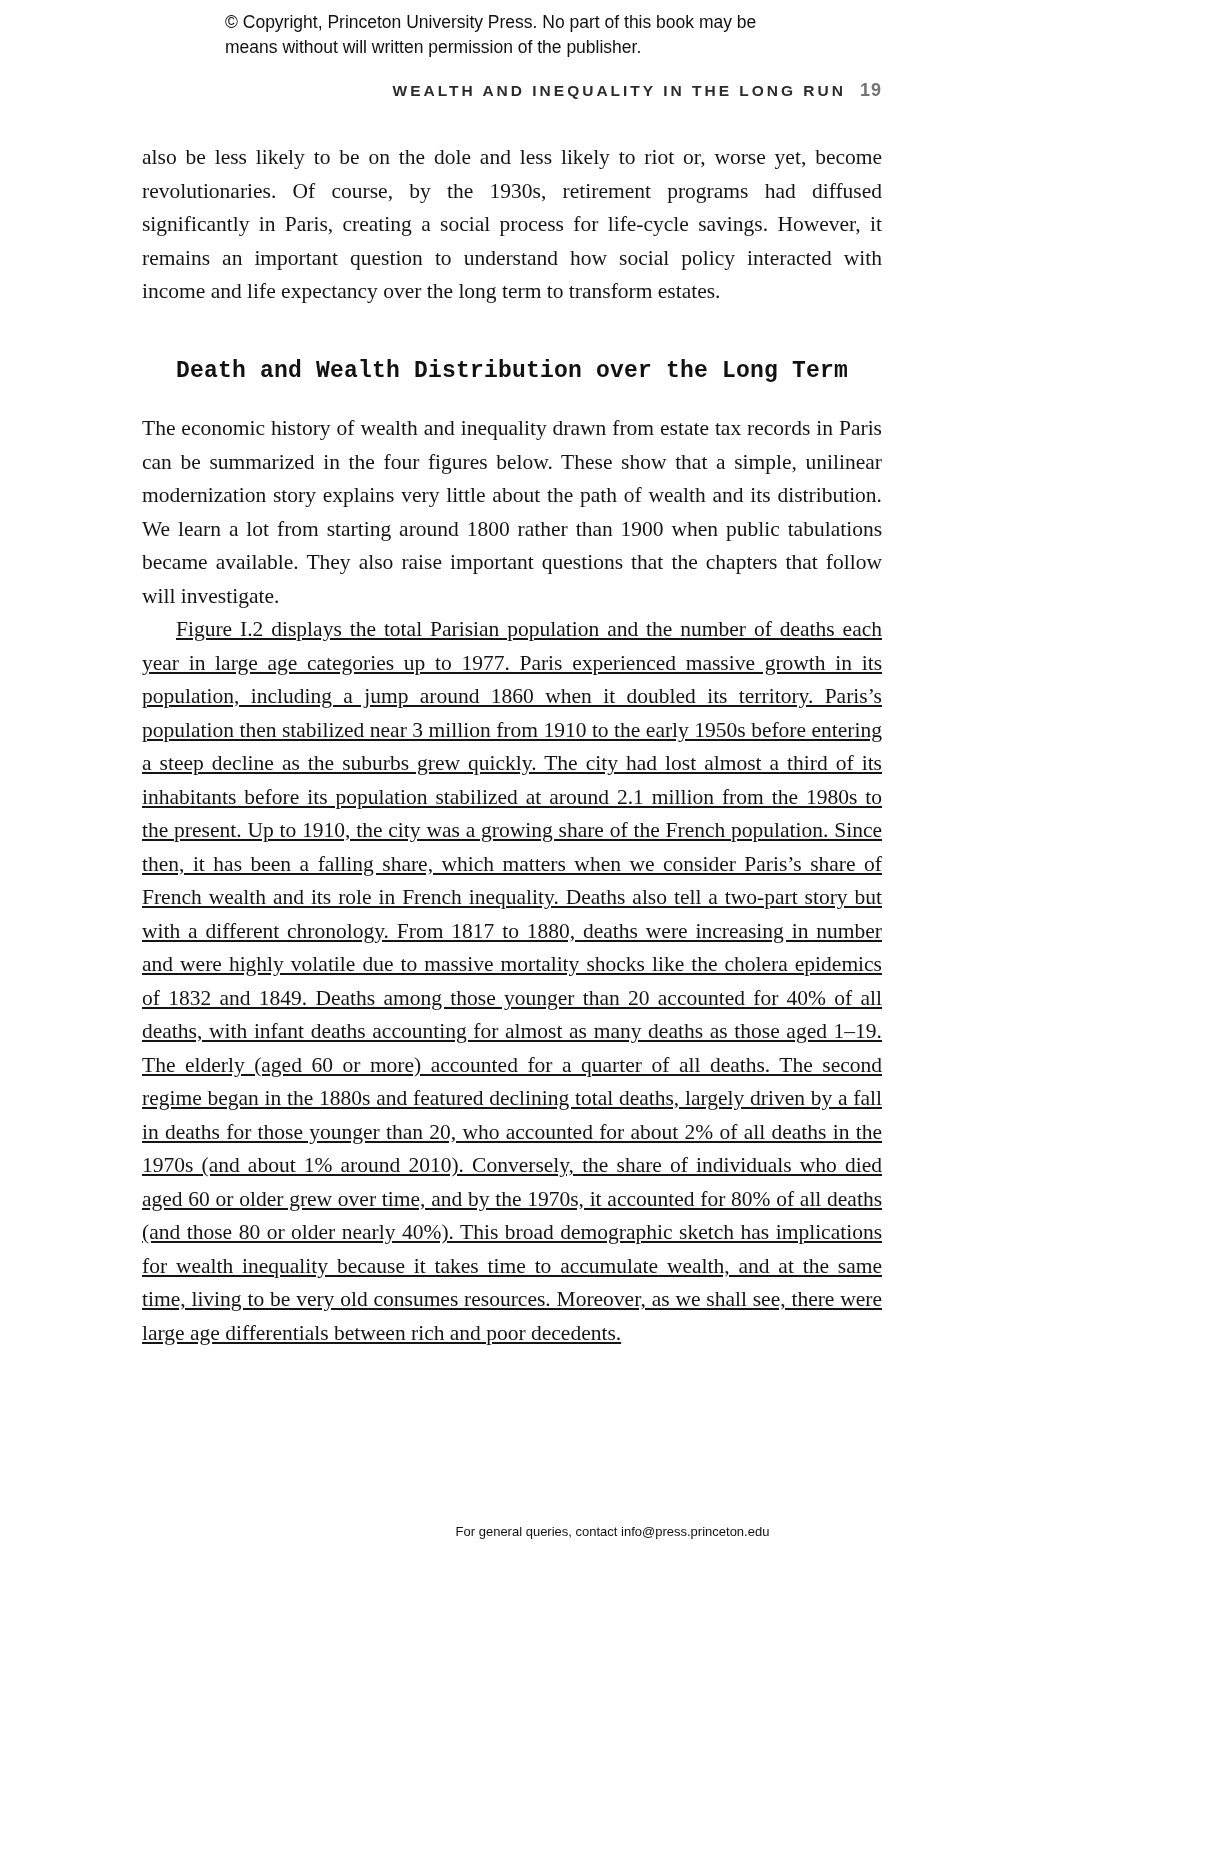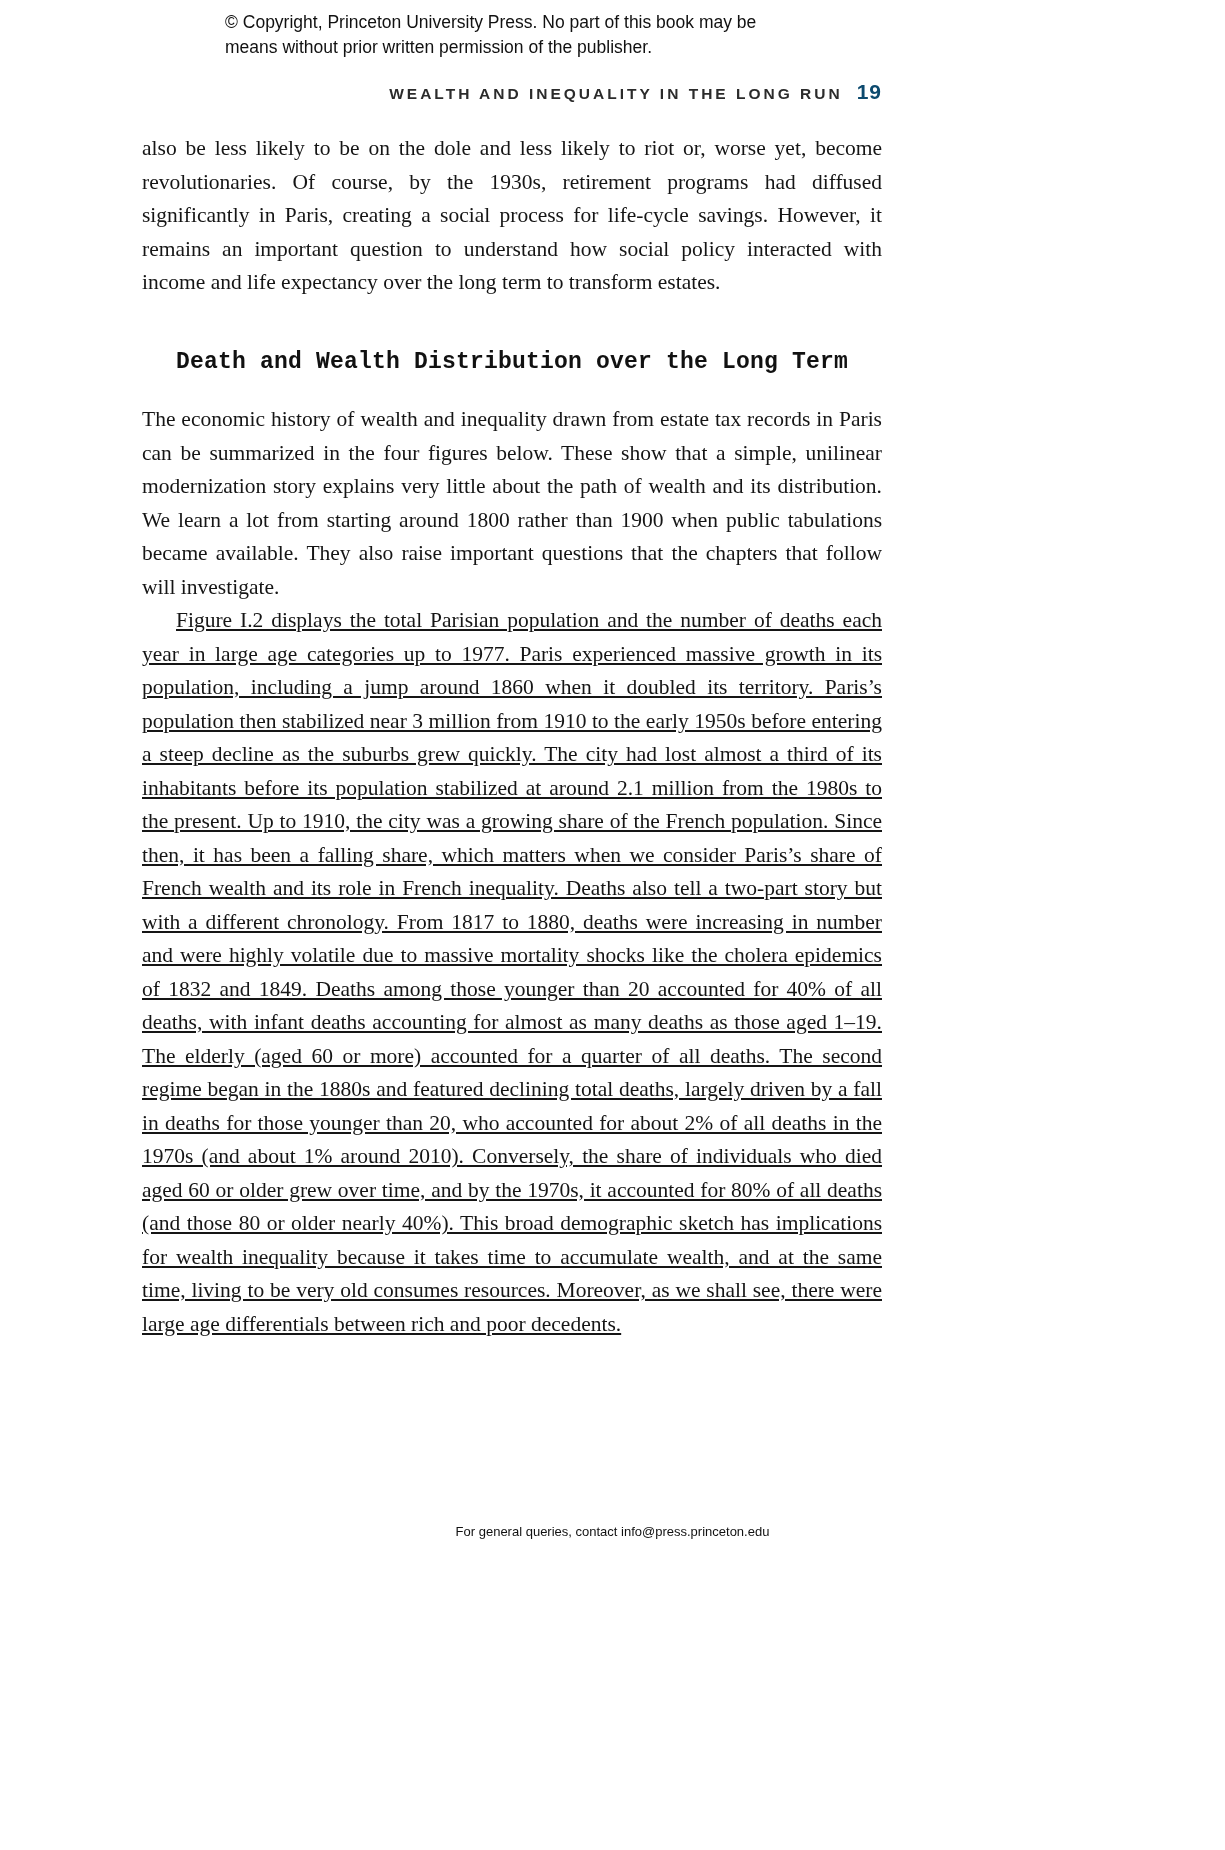--- a/index.html
+++ b/index.html
@@ -30,27 +30,27 @@
     text-align: right;
     font-family: "Liberation Sans", sans-serif;
     font-size: 15.5px;
     font-weight: bold;
     letter-spacing: 3px;
     color: #2b2b2b;
     white-space: nowrap;
   }
   .running-head .page-num {
     margin-left: 14px;
-    font-size: 21px;
+    font-size: 18px;
     letter-spacing: 1px;
-    color: #0c4a6e;
+    color: #737373;
   }
   .body-text {
     width: 740px;
-    margin: 28px 0 0 142px;
+    margin: 40px 0 0 142px;
     font-family: "Liberation Serif", serif;
     font-size: 21.5px;
     line-height: 33.5px;
     color: #151515;
     text-align: justify;
   }
   .body-text p {
     margin: 0;
   }
   .body-text p.indent {
@@ -77,21 +77,21 @@
     color: #111111;
   }
 </style>
 </head>
 <body>
 
 <div class="page">
 
   <div class="copyright">
     <div>© Copyright, Princeton University Press. No part of this book may be</div>
-    <div>means without prior written permission of the publisher.</div>
+    <div>means without will written permission of the publisher.</div>
   </div>
 
   <div class="running-head">
     <span>WEALTH AND INEQUALITY IN THE LONG RUN</span><span class="page-num">19</span>
   </div>
 
   <div class="body-text">
     <p>also be less likely to be on the dole and less likely to riot or, worse yet, become revolutionaries. Of course, by the 1930s, retirement programs had diffused significantly in Paris, creating a social process for life-cycle savings. However, it remains an important question to understand how social policy interacted with income and life expectancy over the long term to transform estates.</p>
     <h2 class="section-heading">Death and Wealth Distribution over the Long Term</h2>
     <p>The economic history of wealth and inequality drawn from estate tax records in Paris can be summarized in the four figures below. These show that a simple, unilinear modernization story explains very little about the path of wealth and its distribution. We learn a lot from starting around 1800 rather than 1900 when public tabulations became available. They also raise important questions that the chapters that follow will investigate.</p>

